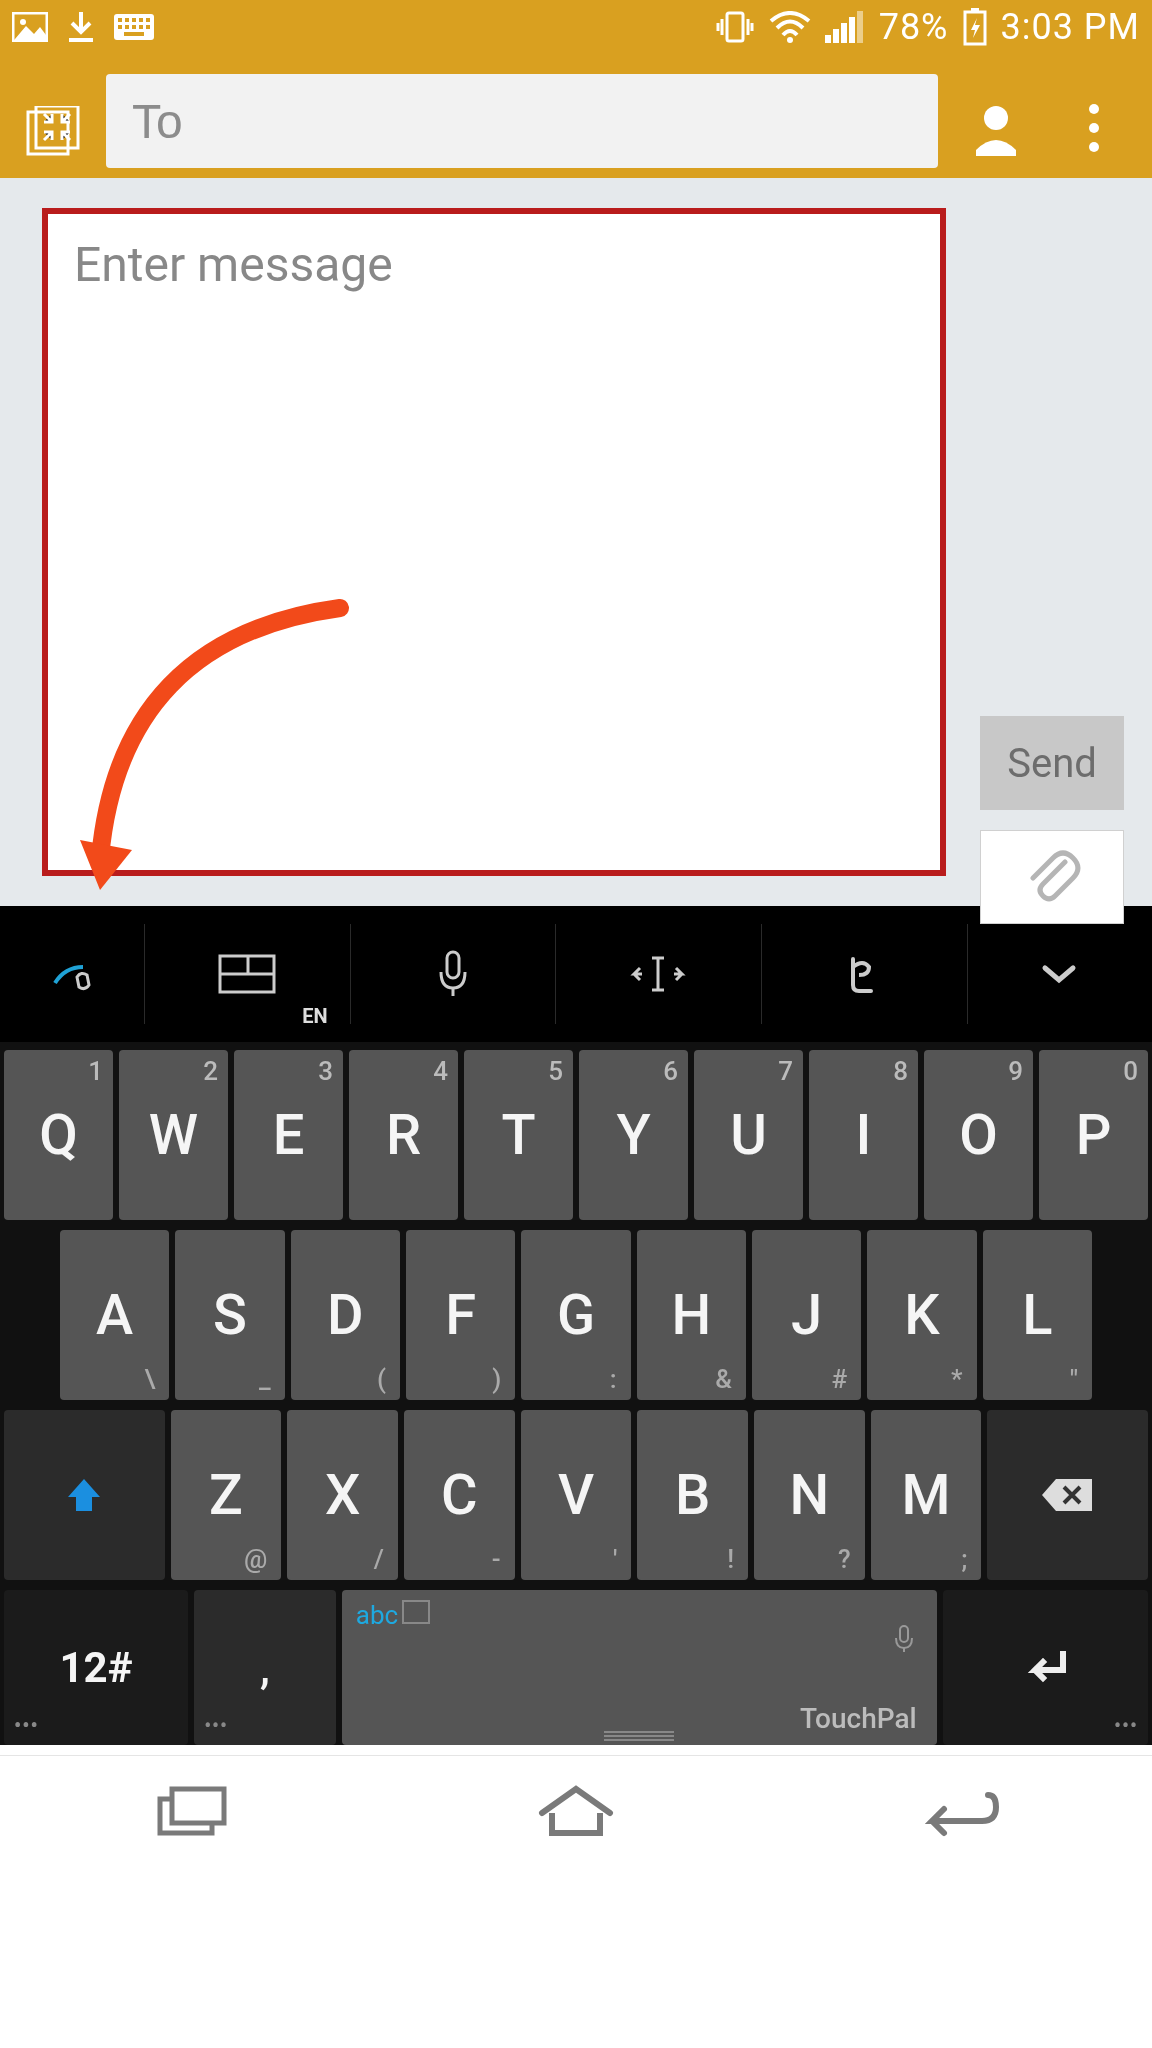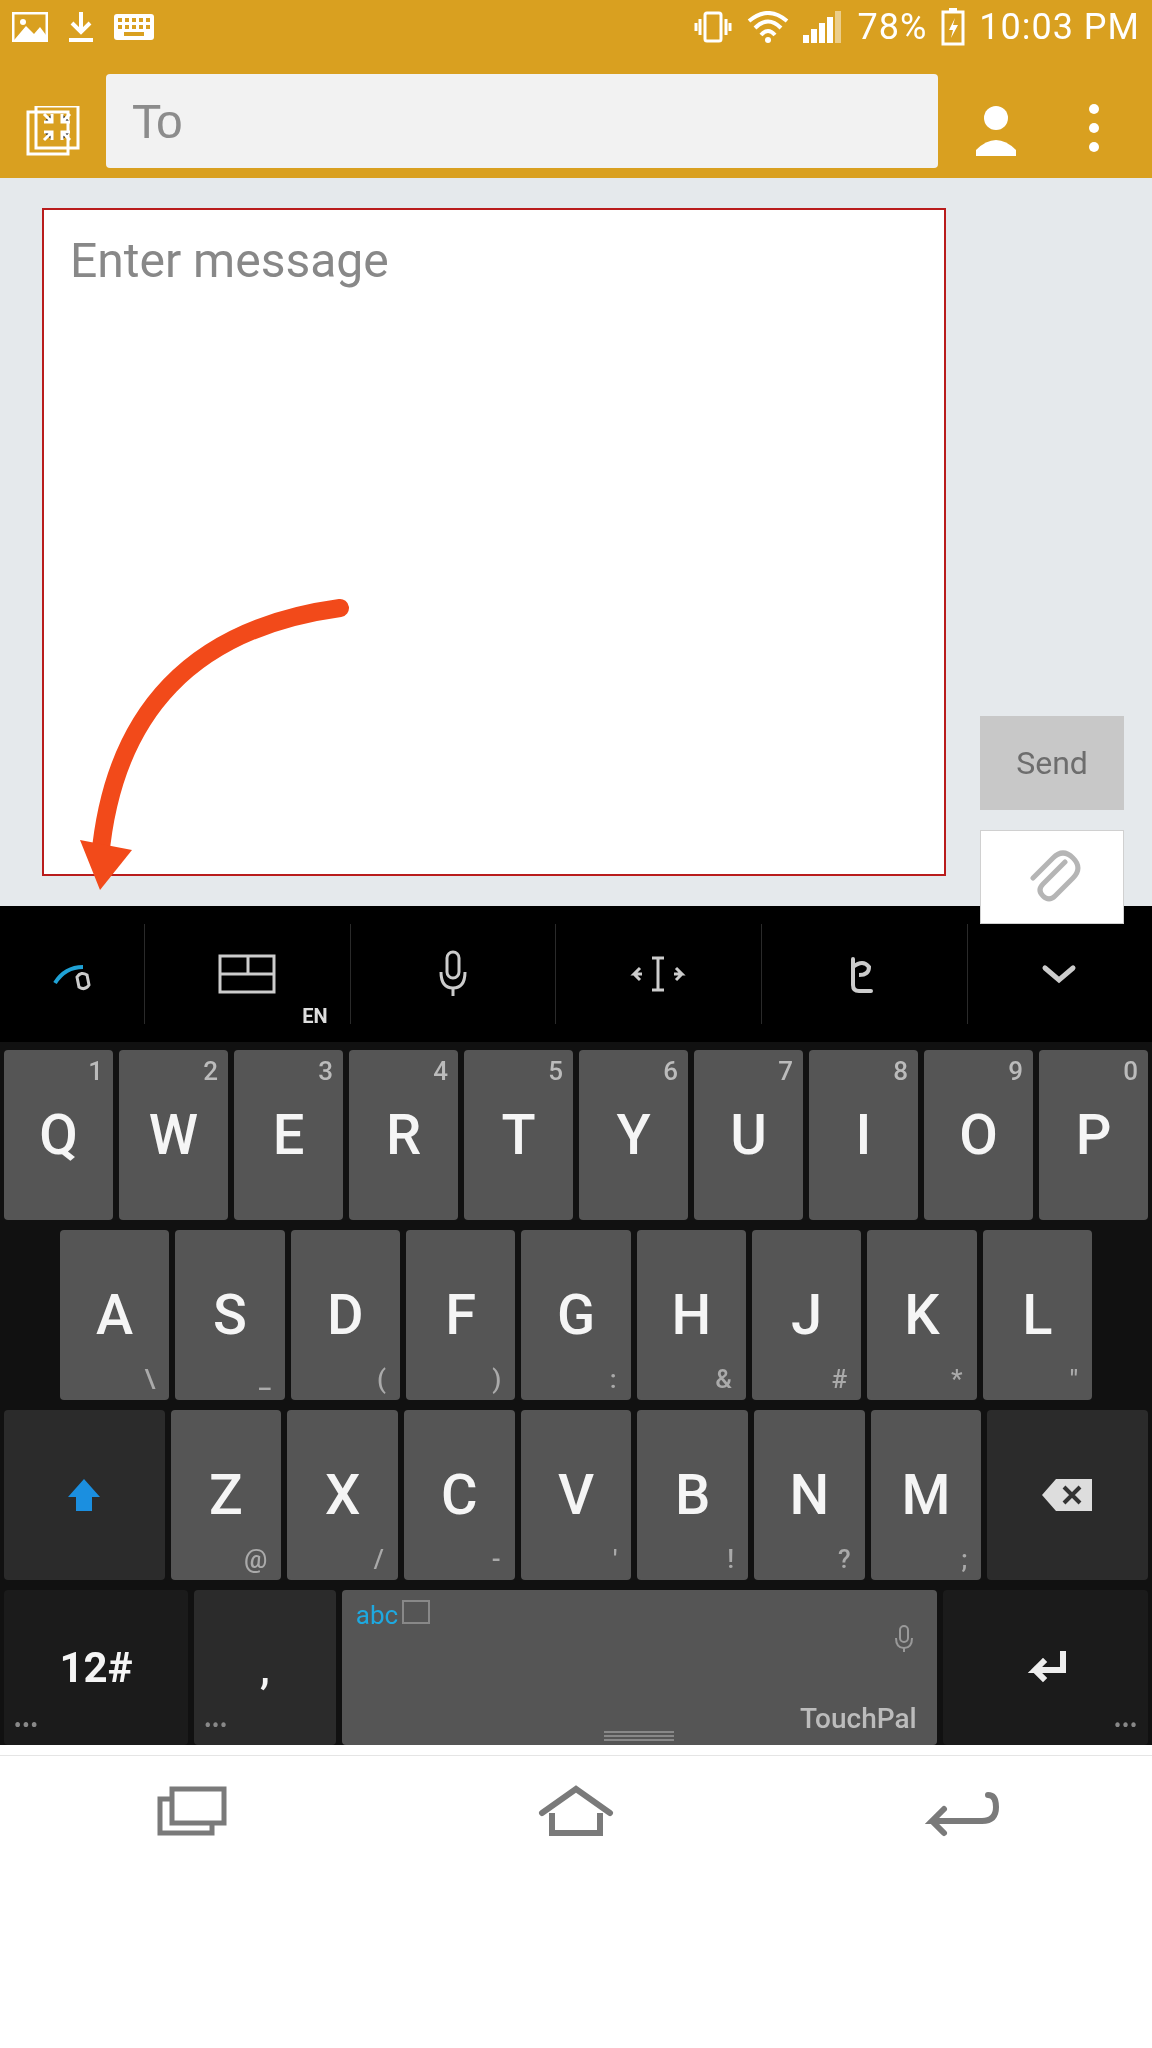--- a/index.html
+++ b/index.html
@@ -14,24 +14,24 @@
 
 
 .app-bar{height:124px;background:#D9A020;display:flex;align-items:flex-end;padding:0 18px 10px 18px;gap:18px}
 .collapse-btn{width:70px;height:70px;display:flex;align-items:center;justify-content:center}
 .to-input{flex:1;height:94px;background:#F2F2F2;border:none;border-radius:4px;font-size:48px;color:#8c8c8c;padding:0 26px;outline:none}
 .to-input::placeholder{color:#8c8c8c}
 .contact-btn,.menu-btn{width:80px;height:80px;display:flex;align-items:center;justify-content:center}
 
 
 .compose{background:#E5E9EC;height:728px;position:relative;padding:28px}
-.msg-box{position:absolute;left:42px;top:30px;width:904px;height:668px;background:#fff;border:2px solid #b91c1c;padding:22px 26px}
+.msg-box{position:absolute;left:42px;top:30px;width:904px;height:668px;background:#fff;border:6px solid #b91c1c;padding:22px 26px}
 .msg-placeholder{font-size:48px;color:#888}
 .side-btns{position:absolute;right:28px;top:538px;display:flex;flex-direction:column;gap:20px}
-.send-btn{width:144px;height:94px;background:#C8C8C8;color:#6d6d6d;font-size:32px;display:flex;align-items:center;justify-content:center}
+.send-btn{width:144px;height:94px;background:#C8C8C8;color:#6d6d6d;font-size:40px;display:flex;align-items:center;justify-content:center}
 .attach-btn{width:144px;height:94px;background:#fff;border:1px solid #D0D0D0;display:flex;align-items:center;justify-content:center}
 
 
 .arrow-svg{position:absolute;left:60px;top:420px;pointer-events:none}
 
 
 .kb-toolbar{height:136px;background:#000;display:flex}
 .kb-tool{flex:1;display:flex;align-items:center;justify-content:center;position:relative;color:#C9C9C9}
 .kb-tool+.kb-tool:before{content:"";position:absolute;left:0;top:18px;bottom:18px;width:1px;background:#2a2a2a}
 .en-badge{position:absolute;right:22px;bottom:14px;font-size:20px;color:#ddd;font-weight:bold}
@@ -132,21 +132,21 @@
         </svg>
     </span>
     <span class="txt">78%</span>
     <span class="ic">
       <svg width="24" height="38" viewBox="0 0 24 38">
           <rect x="2" y="4" width="20" height="32" fill="none" stroke="#fff" stroke-width="3"></rect>
           <rect x="8" y="0" width="8" height="4" fill="#fff"></rect>
           <path d="M14 10 L8 22 H12 L10 30 L17 17 H12 Z" fill="#fff"></path>
         </svg>
     </span>
-    <span class="txt">10:03 PM</span>
+    <span class="txt">3:03 PM</span>
   </div>
 </div>
 
 <div class="app-bar">
   <div class="collapse-btn">
     <svg width="54" height="54" viewBox="0 0 54 54">
         <rect x="2" y="6" width="40" height="42" fill="none" stroke="#fff" stroke-width="3"></rect>
         <rect x="10" y="0" width="42" height="42" fill="none" stroke="#fff" stroke-width="3"></rect>
         <g stroke="#fff" stroke-width="3">
           <path d="M18 8 L26 16 M26 8 V16 H18"></path>

